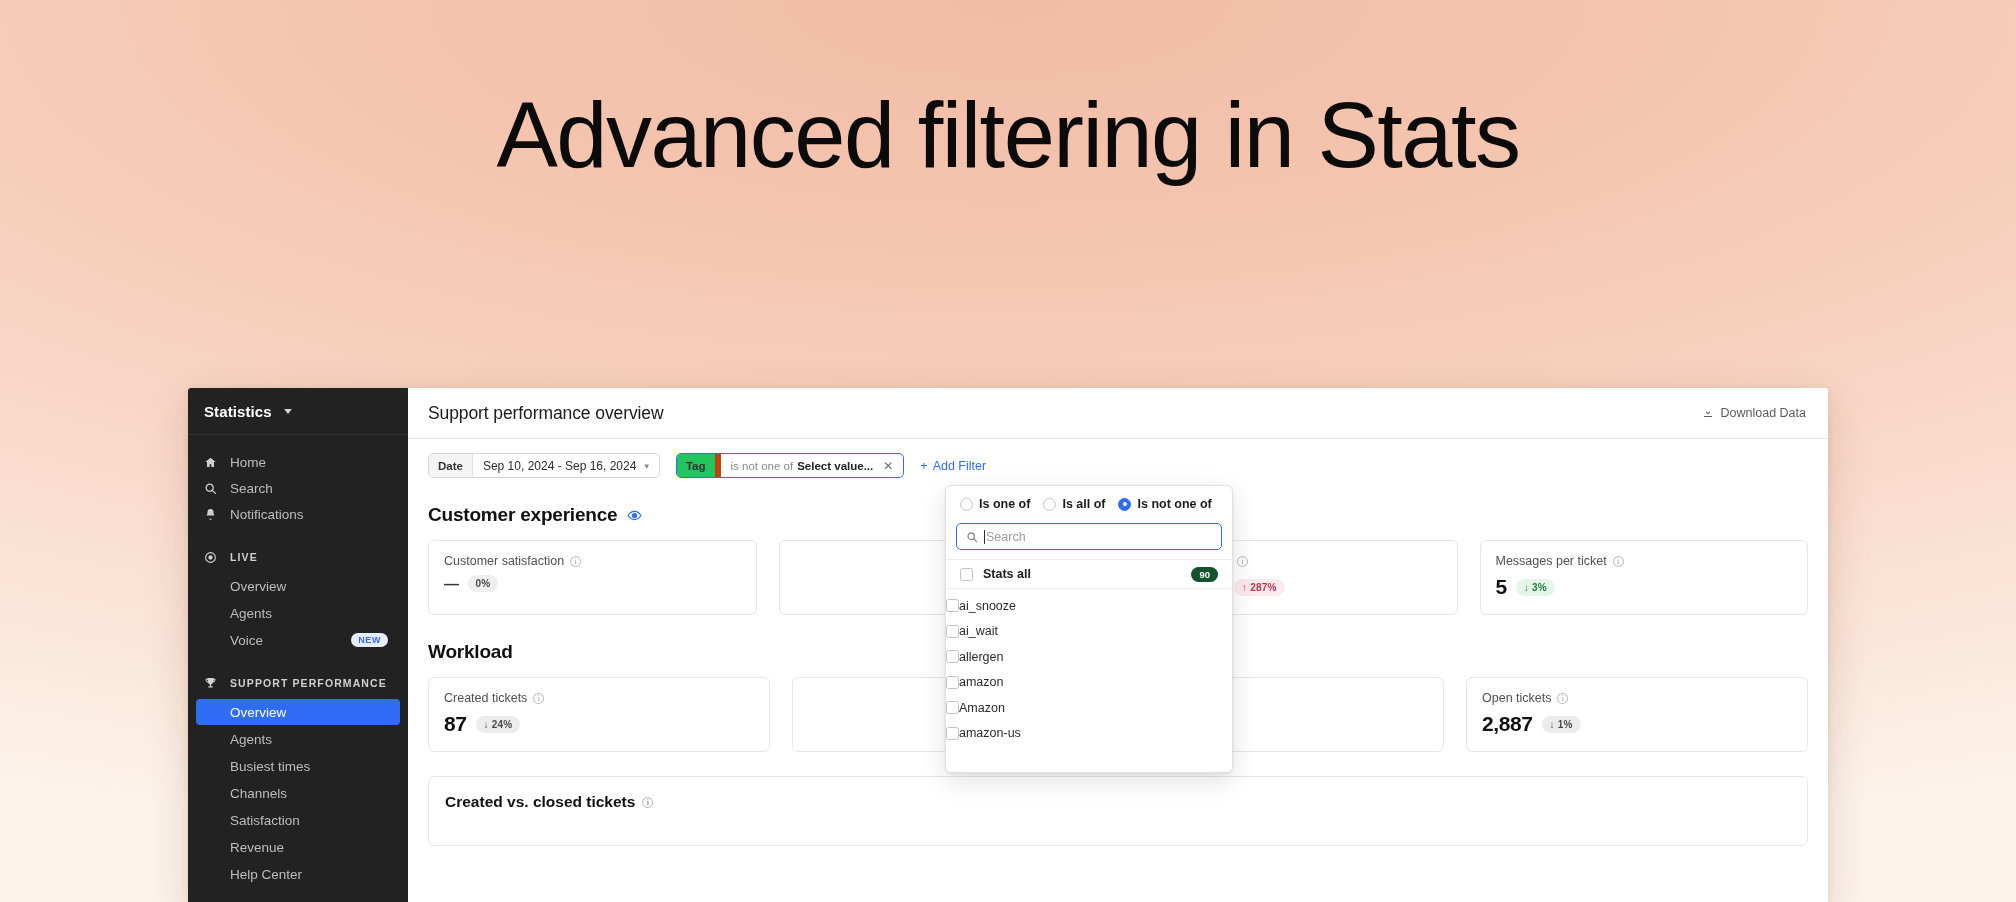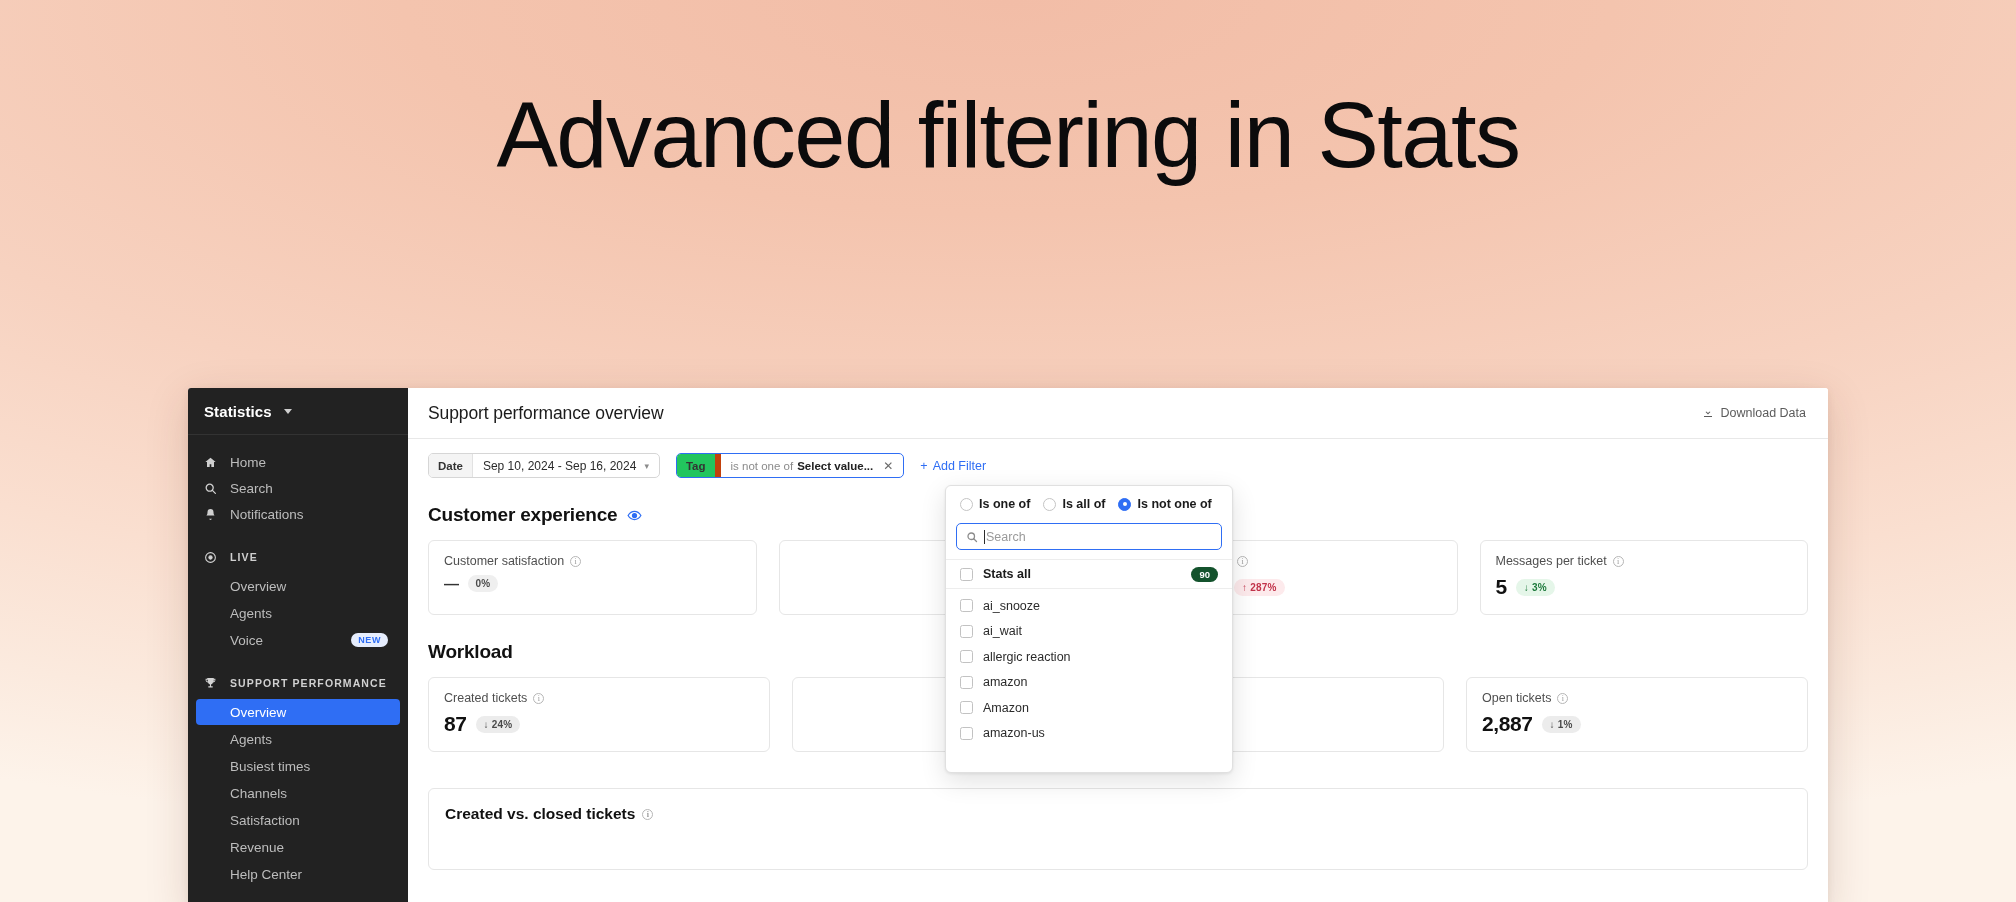--- a/index.html
+++ b/index.html
@@ -303,22 +303,22 @@
     background: #14532d;
     color: #ffffff;
     font-size: 9.5px;
     font-weight: bold;
     border-radius: 9px;
     padding: 2px 8px;
   }
   .opt-row {
     display: flex;
     align-items: center;
-    gap: 10px;
-    padding: 0 14px;
+    gap: 0;
+    padding: 0 0;
     height: 25.5px;
     font-size: 12.5px;
     color: #2b2b2b;
   }
   #options-list { padding-top: 4px; }
 
   
   #content { padding: 0 20px; position: relative; }
   .section-head {
     display: flex;
@@ -376,23 +376,23 @@
   }
   .delta.neutral { background: #efefef; color: #4a4a4a; }
   .delta.up-bad  { background: #fdeaec; color: #c2334a; }
   .delta.down-good { background: #e5f6e9; color: #1f7a3d; }
   .delta.down-neutral { background: #ececec; color: #4a4a4a; }
 
   .chart-card {
     border: 1px solid #e6e6e6;
     border-radius: 6px;
     background: #fff;
-    margin-top: 36px;
+    margin-top: 24px;
     padding: 16px 16px 10px 16px;
-    height: 82px;
+    height: 70px;
   }
   .chart-card .chart-title {
     display: flex; align-items: center; gap: 7px;
     font-size: 15.5px; font-weight: bold; color: #111;
   }
   .info-i {
     width: 11px; height: 11px;
     border: 1px solid #b6b6b6;
     border-radius: 50%;
     color: #9a9a9a;
@@ -690,21 +690,21 @@
         <div class="opt-row">
           <span class="cb"></span>
           <span>ai_snooze</span>
         </div>
         <div class="opt-row">
           <span class="cb"></span>
           <span>ai_wait</span>
         </div>
         <div class="opt-row">
           <span class="cb"></span>
-          <span>allergic reaction</span>
+          <span>allergen</span>
         </div>
         <div class="opt-row">
           <span class="cb"></span>
           <span>amazon</span>
         </div>
         <div class="opt-row">
           <span class="cb"></span>
           <span>Amazon</span>
         </div>
         <div class="opt-row">

